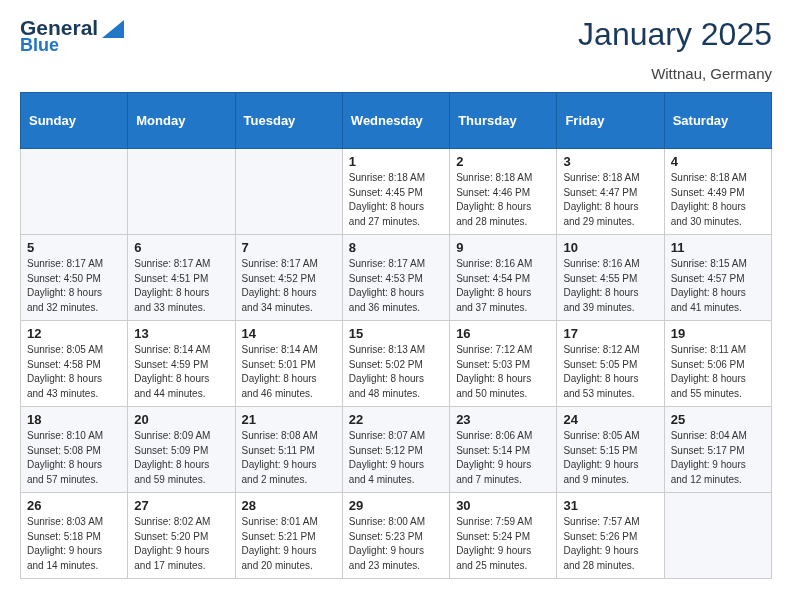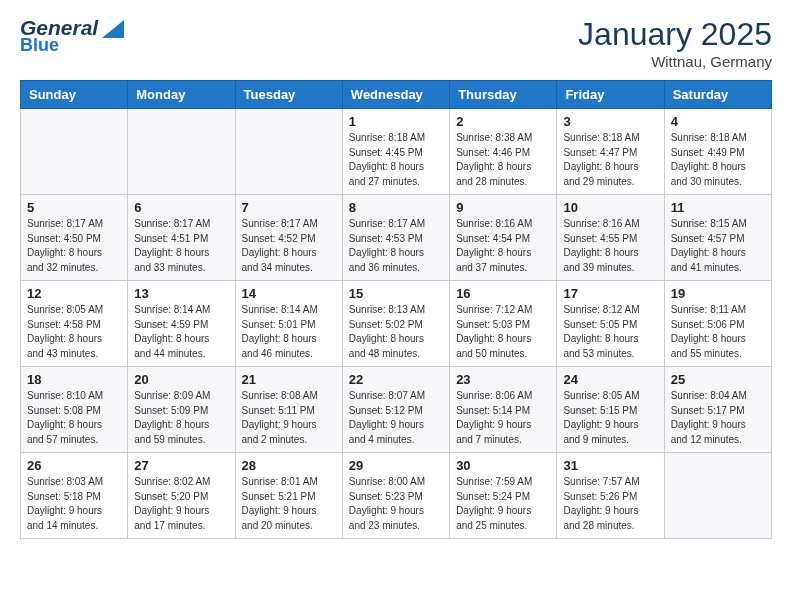--- a/index.html
+++ b/index.html
@@ -24,47 +24,46 @@
     }
     .logo {
       display: flex;
       flex-direction: column;
       align-items: flex-start;
     }
     .logo-row {
       display: flex;
       align-items: center;
       gap: 2px;
-      font-style: italic;
     }
     .title-block {
       text-align: right;
     }
     .month-title {
       font-size: 32px;
       color: #1a3a5c;
       font-weight: 300;
     }
     .location-title {
       font-size: 15px;
       color: #444;
-      margin-top: 0;
+      margin-top: 12px;
     }
     .calendar {
       width: 100%;
       border-collapse: collapse;
       border: 1px solid #bbb;
     }
     .calendar th {
       background: #2176c7;
       color: #fff;
       font-size: 13px;
       font-weight: bold;
       text-align: left;
-      padding: 6px 8px;
+      padding: 20px 8px;
       border: 1px solid #1a5fa0;
     }
     .calendar td {
       vertical-align: top;
       border: 1px solid #ccc;
       padding: 5px 6px;
       width: calc(100% / 7);
       min-height: 80px;
       background: #fff;
       font-size: 10.5px;
@@ -133,21 +132,21 @@
           <td class="empty"></td>
           <td class="empty"></td>
           <td>
             <span class="day-number">1</span>
             <div class="day-info">Sunrise: 8:18 AM
 Sunset: 4:45 PM
 Daylight: 8 hours and 27 minutes.</div>
           </td>
           <td>
             <span class="day-number">2</span>
-            <div class="day-info">Sunrise: 8:38 AM
+            <div class="day-info">Sunrise: 8:18 AM
 Sunset: 4:46 PM
 Daylight: 8 hours and 28 minutes.</div>
           </td>
           <td>
             <span class="day-number">3</span>
             <div class="day-info">Sunrise: 8:18 AM
 Sunset: 4:47 PM
 Daylight: 8 hours and 29 minutes.</div>
           </td>
           <td>

